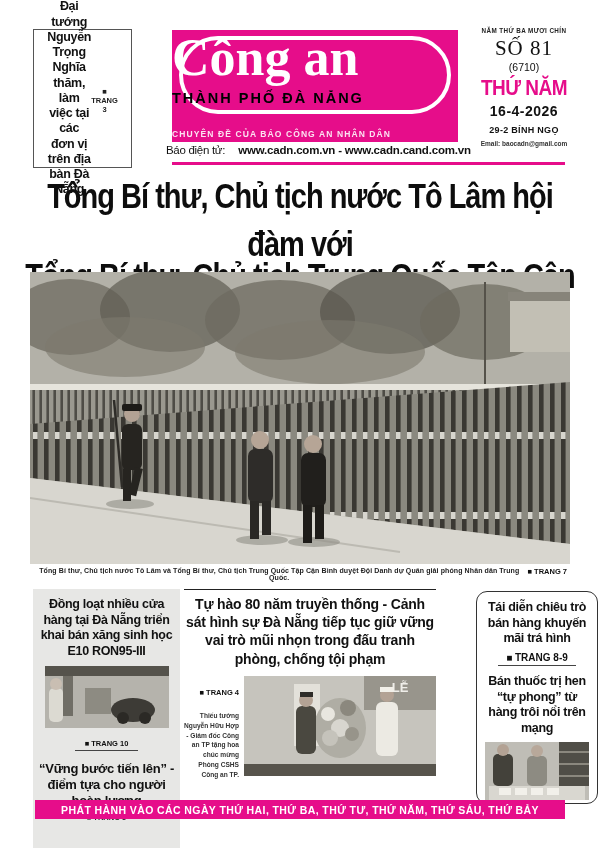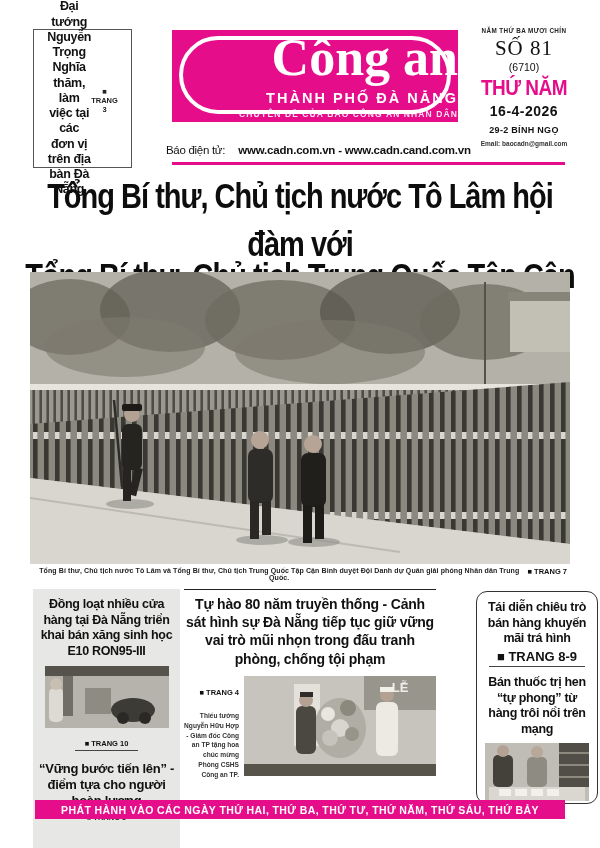--- a/index.html
+++ b/index.html
@@ -11,33 +11,33 @@
   .tl-box {
     position:absolute; left:33px; top:29px; width:99px; height:139px;
     border:1px solid #555; background:#fff; box-sizing:border-box;
     display:flex; flex-direction:row; justify-content:center; align-items:center;
     text-align:center; padding:4px 15px;
   }
   .tl-box .title { font-weight:bold; font-size:12.5px; line-height:1.22; letter-spacing:-0.3px; }
   .pageref { font-size:7.5px; font-weight:bold; color:#222; margin-top:4px; }
   
   .masthead {
-    position:absolute; left:172px; top:30px; width:286px; height:92px;
-    background:#E60D8A; box-sizing:border-box; text-align:right;text-decoration:underline;
+    position:absolute; left:172px; top:30px; width:286px; height:112px;
+    background:#E60D8A; box-sizing:border-box; text-align:left;text-decoration:underline;
   }
   .masthead .pill {
     position:absolute; left:7px; top:6px; right:7px; height:78px;
     border:4px solid #fff; border-radius:44px; box-sizing:border-box;
   }
   .masthead .brand {
     position:absolute; left:0; right:0; top:2px; color:#fff;
     font-family:"Liberation Serif", serif; font-weight:bold; font-size:52px; line-height:1.0;
   }
   .masthead .brand-sub {
-    position:absolute; left:0; right:0; top:60px; color:#ffffff;
+    position:absolute; left:0; right:0; top:60px; color:#000000;
     font-weight:bold; font-size:14.5px; letter-spacing:2px;
   }
   .masthead .tagline {
     position:absolute; left:0; right:0; bottom:3px; color:rgba(255,255,255,0.88);
     font-size:8.5px; letter-spacing:1.1px; font-weight:bold;
   }
   .weburl-line {
     position:absolute; left:166px; top:144px; width:300px; text-align:center;
     font-size:11.5px; color:#111; white-space:nowrap;
   }
@@ -86,21 +86,21 @@
   .col-center .body { display:flex; margin-top:8px; gap:5px; }
   .col-center .side { width:55px; text-align:right; }
   .col-center .side .ref { font-size:7.5px; font-weight:bold; margin:12px 0 14px 0; }
   .col-center .side .cap { font-size:6.6px; font-weight:bold; color:#333; line-height:1.5; }
   .col-right {
     position:absolute; left:444px; top:591px; width:122px; height:213px;
     border:1.5px solid #333; border-radius:11px; box-sizing:border-box;
     text-align:center; padding:8px 5px 0 5px; background:#fff;margin-left:32px;
   }
   .col-right .t1, .col-right .t2 { font-weight:bold; font-size:12.5px; line-height:1.25; letter-spacing:-0.3px; }
-  .col-right .refline { display:inline-block; font-size:13px; font-weight:bold; border-bottom:1px solid #444; padding:0 8px 2px 8px; margin-top:2px; }
+  .col-right .refline { display:inline-block; font-size:10px; font-weight:bold; border-bottom:1px solid #444; padding:0 8px 2px 8px; margin-top:2px; }
   .col-right .t2 { margin-top:8px; }
   .col-right .ref2 { font-size:7.5px; font-weight:bold; margin-top:3px; }
   
   .footer-bar {
     position:absolute; left:35px; top:800px; width:530px; height:19px;
     background:#E60D8A; color:#fff; display:flex; align-items:center; justify-content:center;
     font-weight:bold; font-size:10.5px; letter-spacing:0.4px; transform-origin:center;
   }
 </style>
 </head>

